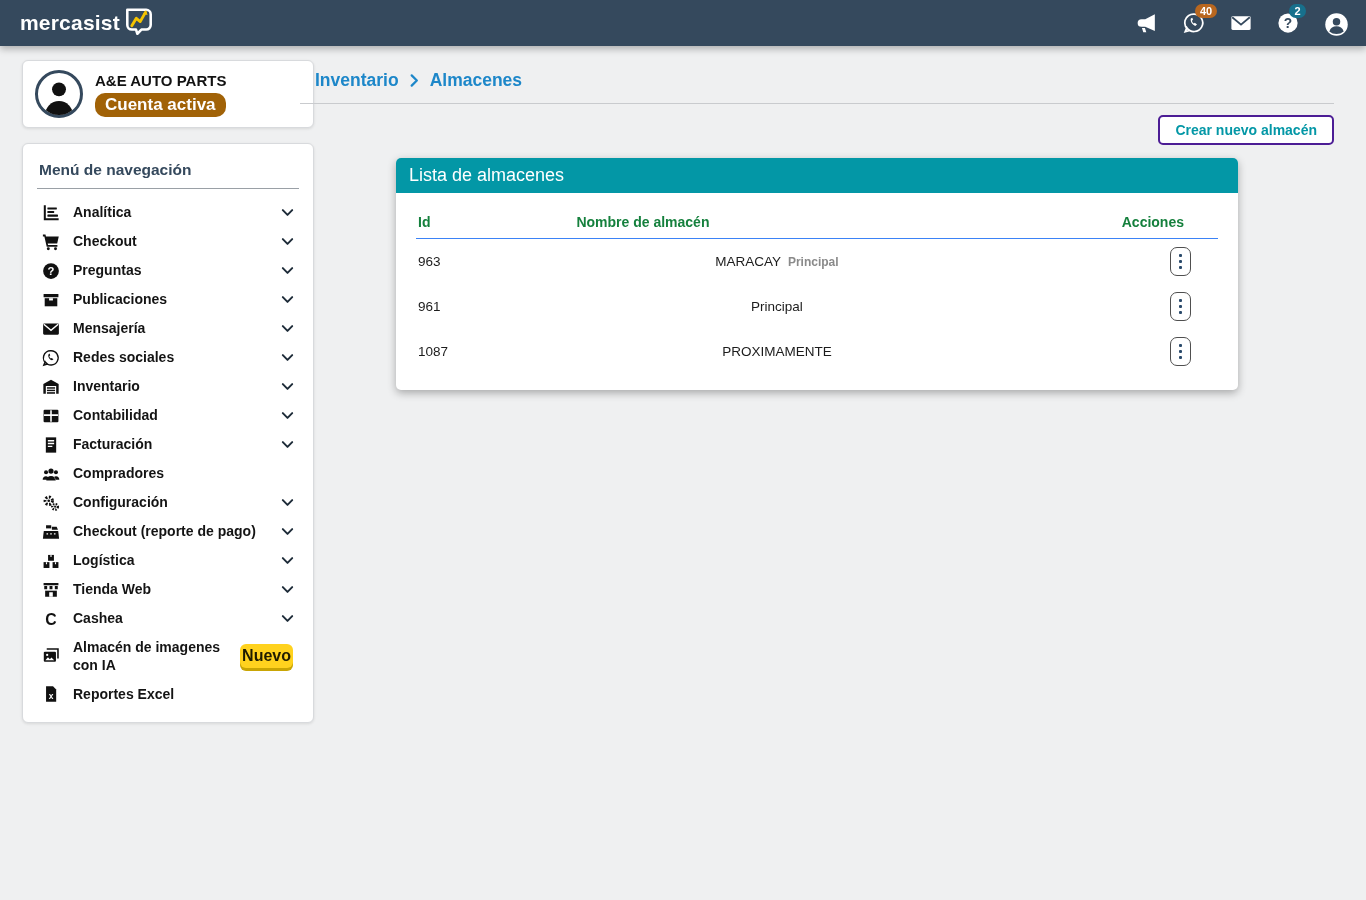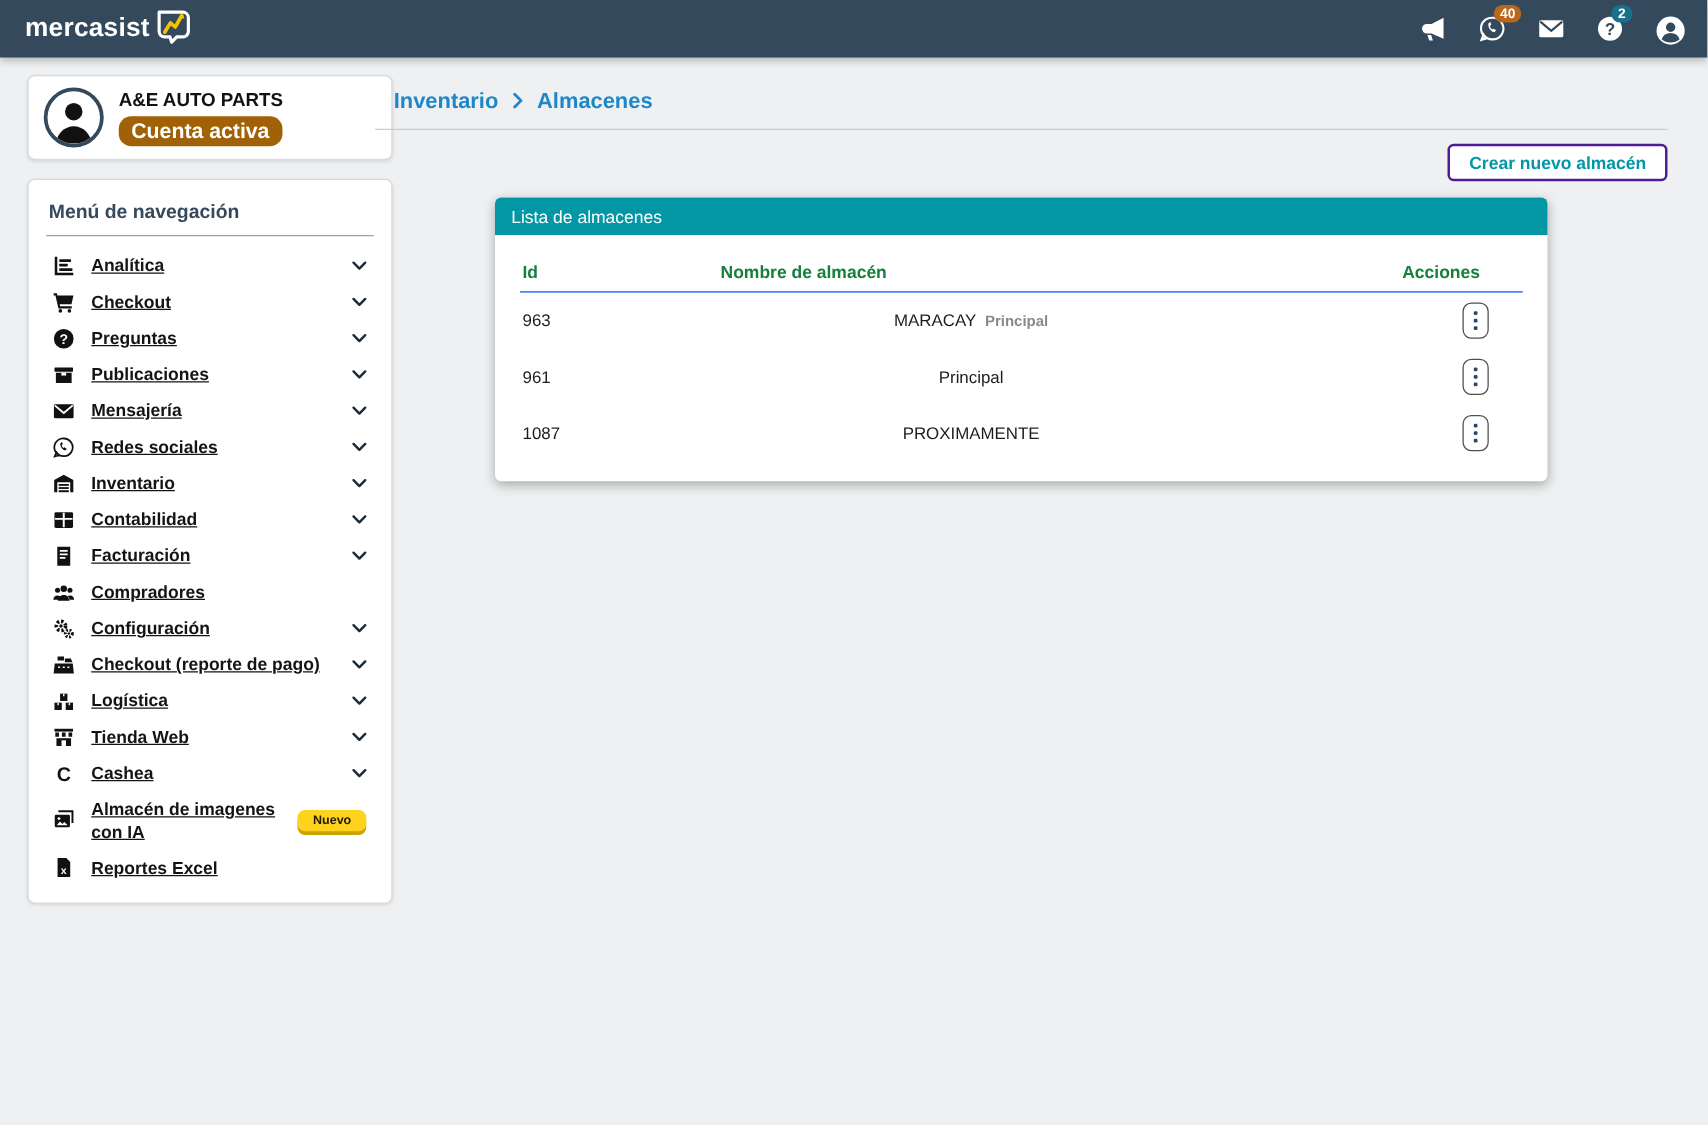--- a/index.html
+++ b/index.html
@@ -58,27 +58,27 @@
     padding:7px 2px 9px; border-bottom:1px solid #9aa0a6; margin-bottom:9px;
   }
   .menu-list { list-style:none; }
   .menu-item {
     display:flex; align-items:center; gap:13px;
     padding:5px 4px; cursor:pointer;
     font-weight:bold; font-size:14px; color:#141414;
   }
   .mi-icon { width:19px; height:19px; flex:none; display:flex; align-items:center; justify-content:center; color:#111; }
   .mi-icon svg { width:18px; height:18px; }
-  .mi-label { flex:1; line-height:1.3;text-decoration:underline; }
+  .mi-label { flex:1; line-height:1.3; }
   .mi-chevron { color:#1d2b38; flex:none; display:flex; }
   .mi-chevron svg { width:15px; height:15px; }
   .mi-badge {
     flex:none; background:#ffd21e; box-shadow:0 3px 0 #c9a504;
-    border-radius:6px; font-size:10px; font-weight:bold; color:#1f1c00;
-    padding:3px 12px; margin-right:2px;
+    border-radius:6px; font-size:16px; font-weight:bold; color:#1f1c00;
+    padding:3px 2px; margin-right:2px;
   }
 
   
   .main { position:absolute; left:300px; right:32px; top:60px; }
   .breadcrumb {
     display:flex; align-items:center; gap:8px;
     padding:10px 15px 12px; font-size:17.5px; font-weight:bold; color:#1d87c9;
   }
   .breadcrumb a { color:#1d87c9; text-decoration:none; cursor:pointer; }
   .bc-sep { display:flex; }
@@ -90,21 +90,21 @@
     background:#fff; border:2px solid #4c1d95; color:#0397a6;
     font-family:inherit; font-weight:bold; font-size:14px;
     padding:5px 15px; border-radius:5px; cursor:pointer;
   }
 
   .table-card {
     width:842px; margin:1px auto 0; background:#fff; border-radius:5px;
     box-shadow:0 3px 9px rgba(0,0,0,.30);
   }
   .tc-header {
-    background:#0397a6; color:#fff; font-size:14px;
+    background:#0397a6; color:#fff; font-size:18px;
     padding:7px 13px; border-radius:5px 5px 0 0;
   }
   .tc-body { padding:8px 20px 16px; }
   .wh-table { width:100%; border-collapse:collapse; }
   .wh-table th {
     font-size:14px; font-weight:bold; color:#15803d;
     padding:13px 0 8px; border-bottom:1px solid #3b82f6;
   }
   .wh-table th.col-id { width:20%; text-align:left; padding-left:2px; }
   .wh-table th.col-name { width:50%; text-align:left; }

